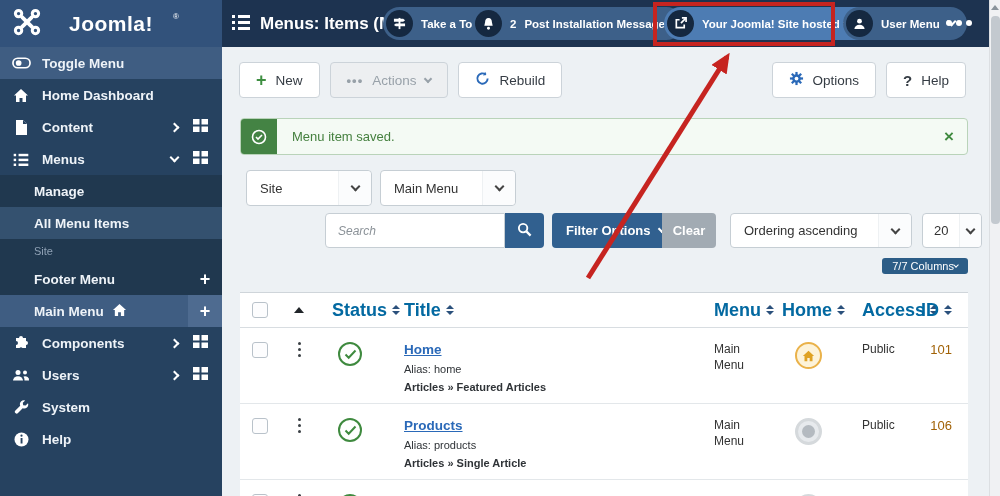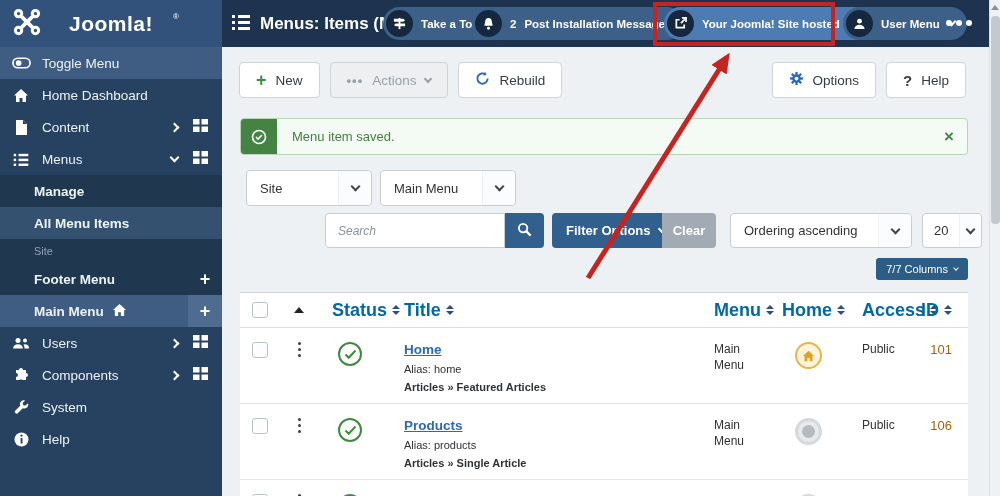--- a/index.html
+++ b/index.html
@@ -21,21 +21,21 @@
   .chev { display:inline-block; width:7px; height:7px; border-right:2px solid #fff; border-bottom:2px solid #fff; transform:rotate(45deg); margin-top:-4px; }
   .dots3h { position:absolute; top:20px; display:flex; gap:4px; }
   .dots3h i { width:6px; height:6px; border-radius:50%; background:#fff; }
 
   
   .annot-box { position:absolute; left:653px; top:2px; width:182px; height:44px; border:4px solid #c62420; z-index:99; pointer-events:none; }
   .annot-arrow { position:absolute; inset:0; z-index:99; pointer-events:none; }
 
   
   .sidebar { position:absolute; left:0; top:47px; width:222px; bottom:0; background:#264260; z-index:4; color:#eef3f8; }
-  .srow { height:32px; display:flex; align-items:center; padding:0 14px 0 10px; font-size:13.5px; font-weight:normal; cursor:pointer; }
+  .srow { height:32px; display:flex; align-items:center; padding:0 14px 0 10px; font-size:13.5px; font-weight:bold; cursor:pointer; }
   .srow .sicon { width:22px; margin-right:10px; display:flex; justify-content:center; }
   .srow .rgt { margin-left:auto; display:flex; align-items:center; gap:15px; }
   .srow.hl { background:#3f5d82; }
   .submenu { background:#20384f; }
   .srow.child { padding-left:34px; font-weight:bold; }
   .srow.active-child { background:#34516f; }
   .site-heading { height:24px; display:flex; align-items:center; padding-left:34px; font-size:11px; color:#8fa1b5; }
   .chev-r { width:7px; height:7px; border-right:2.5px solid #fff; border-bottom:2.5px solid #fff; transform:rotate(-45deg); }
   .chev-d { width:7px; height:7px; border-right:2.5px solid #fff; border-bottom:2.5px solid #fff; transform:rotate(45deg); margin-top:-3px; }
   .plus-cell { margin-left:auto; width:34px; align-self:stretch; display:flex; align-items:center; justify-content:center; font-size:18px; font-weight:bold; color:#fff; }
@@ -71,21 +71,21 @@
   .sel .sel-chevzone { width:33px; align-self:stretch; display:flex; align-items:center; justify-content:center; background:#fbfcfd; border-left:1px solid #eef1f3; border-radius:0 4px 4px 0; }
   .chev-gray { width:7px; height:7px; border-right:2px solid #444; border-bottom:2px solid #444; transform:rotate(45deg); margin-top:-3px; }
 
   .search-input { position:absolute; left:103px; top:166px; width:180px; height:35px; border:1px solid #c6ced4; border-radius:4px 0 0 4px; padding:0 12px; font-size:12px; font-style:italic; color:#555; background:#fff; }
   .search-input::placeholder { color:#8b9298; font-style:italic; }
   .search-btn { position:absolute; left:283px; top:166px; width:39px; height:35px; background:#31608f; border:none; border-radius:0 4px 4px 0; display:flex; align-items:center; justify-content:center; cursor:pointer; }
   .fo-btn { position:absolute; left:330px; top:166px; height:35px; background:#31608f; color:#fff; font-size:13px; font-weight:bold; border:none; border-radius:4px 0 0 4px; display:flex; align-items:center; gap:8px; padding:0 14px; cursor:pointer; }
   .clear-btn { position:absolute; left:440px; top:166px; height:35px; width:54px; background:#a2abb3; color:#fff; font-size:13px; font-weight:bold; border:none; border-radius:0 4px 4px 0; display:flex; align-items:center; justify-content:center; cursor:pointer; }
   .chev-d-sm { width:6px; height:6px; border-right:2px solid #fff; border-bottom:2px solid #fff; transform:rotate(45deg); margin-top:-3px; }
 
-  .columns-btn { position:absolute; right:22px; top:211px; height:22px; background:#2c5d87; color:#fff; font-size:11px; border:none; border-radius:3px; padding:0 10px; display:flex; align-items:center; gap:6px; cursor:pointer; }
+  .columns-btn { position:absolute; right:22px; top:211px; height:16px; background:#2c5d87; color:#fff; font-size:11px; border:none; border-radius:3px; padding:0 10px; display:flex; align-items:center; cursor:pointer; }
   .chev-xs { width:4px; height:4px; border-right:1.5px solid #fff; border-bottom:1.5px solid #fff; transform:rotate(45deg); margin-top:-2px; }
 
   
   .table { position:absolute; left:18px; top:245px; width:728px; background:#fff; border-top:1px solid #cfd5da; }
   .trow { display:grid; grid-template-columns:40px 42px 62px 312px 80px 64px 80px 1fr; align-items:center; }
   .thead { height:35px; border-bottom:1px solid #d8dde1; font-size:18px; font-weight:bold; color:#0369a1; }
   .tbody-row { height:76px; border-bottom:1px solid #e3e7ea; align-items:start; }
   .cell { display:flex; align-items:center; }
   .cell.center { justify-content:center; }
   .checkbox { width:16px; height:16px; border:1px solid #b9c2ca; border-radius:3px; background:#fdfdfe; margin-left:12px; cursor:pointer; }
@@ -297,52 +297,52 @@
           <svg width="15" height="14" viewBox="0 0 16 15">
               <path fill="#fff" d="M8 1 L15 7.5 H13 V14 H9.5 V10 H6.5 V14 H3 V7.5 H1 z"></path>
             </svg>
         </span>
         <span class="plus-cell">+</span>
       </div>
     </div>
 
     <div class="srow">
       <span class="sicon">
-        <svg width="18" height="13" viewBox="0 0 18 13">
-          <g fill="#fff">
-              <circle cx="6" cy="3.5" r="2.5"></circle>
-              <path d="M1 11.5 a5 4.3 0 0 1 10 0 z"></path>
-          <circle cx="13" cy="3.5" r="2"></circle>
-              <path d="M11.5 7.5 a4 3.6 0 0 1 5.5 4 h-4.5 a6 6 0 0 0 -1 -4 z"></path>
-            </g>
-        </svg>
-      </span>
-      <span>Users</span>
+        <svg width="16" height="14" viewBox="0 0 16 14">
+            <path fill="#fff" d="M6 2 a2 2 0 0 1 4 0 h3 v3 a2 2 0 0 1 0 4 v3 h-3.5 a2 2 0 0 0 -3 0 H3 v-3 a2 2 0 0 0 0 -4 V2 z"></path>
+          </svg>
+      </span>
+      <span>Components</span>
       <span class="rgt">
         <span class="chev-r"></span>
         <span>
           <svg width="15" height="13" viewBox="0 0 15 13">
               <g fill="#fff">
                 <rect width="6.5" height="5.5"></rect>
                 <rect x="8.5" width="6.5" height="5.5"></rect>
                 <rect y="7.5" width="6.5" height="5.5"></rect>
                 <rect x="8.5" y="7.5" width="6.5" height="5.5"></rect>
               </g>
             </svg>
         </span>
       </span>
     </div>
 
     <div class="srow">
       <span class="sicon">
-        <svg width="16" height="14" viewBox="0 0 16 14">
-            <path fill="#fff" d="M6 2 a2 2 0 0 1 4 0 h3 v3 a2 2 0 0 1 0 4 v3 h-3.5 a2 2 0 0 0 -3 0 H3 v-3 a2 2 0 0 0 0 -4 V2 z"></path>
-          </svg>
-      </span>
-      <span>Components</span>
+        <svg width="18" height="13" viewBox="0 0 18 13">
+          <g fill="#fff">
+              <circle cx="6" cy="3.5" r="2.5"></circle>
+              <path d="M1 11.5 a5 4.3 0 0 1 10 0 z"></path>
+          <circle cx="13" cy="3.5" r="2"></circle>
+              <path d="M11.5 7.5 a4 3.6 0 0 1 5.5 4 h-4.5 a6 6 0 0 0 -1 -4 z"></path>
+            </g>
+        </svg>
+      </span>
+      <span>Users</span>
       <span class="rgt">
         <span class="chev-r"></span>
         <span>
           <svg width="15" height="13" viewBox="0 0 15 13">
               <g fill="#fff">
                 <rect width="6.5" height="5.5"></rect>
                 <rect x="8.5" width="6.5" height="5.5"></rect>
                 <rect y="7.5" width="6.5" height="5.5"></rect>
                 <rect x="8.5" y="7.5" width="6.5" height="5.5"></rect>
               </g>

